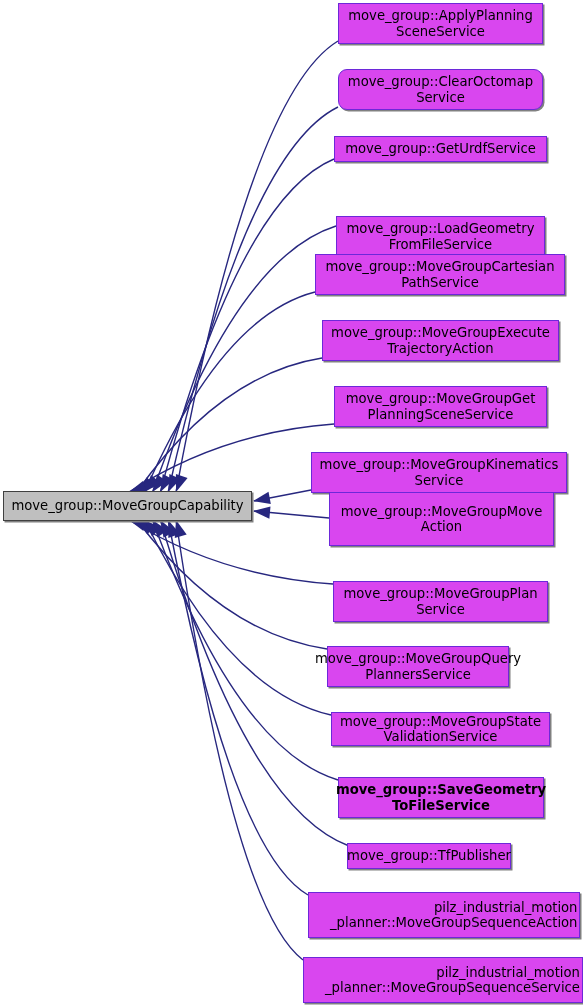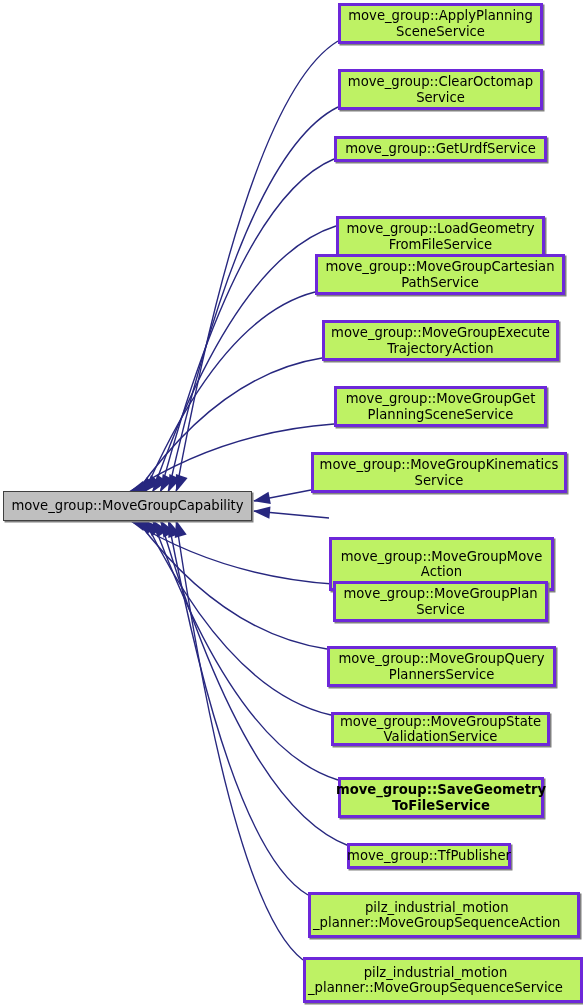--- a/index.html
+++ b/index.html
@@ -21,42 +21,42 @@
     position: absolute;
     left: 0;
     top: 0;
     width: 583px;
     height: 1005px;
     pointer-events: none;
   }
   .node {
     position: absolute;
     box-sizing: border-box;
-    border: 3px solid #6d28d9;
-    background: #bef264;
+    border: 1px solid #6d28d9;
+    background: #d946ef;
     color: #000000;
     font-size: 13.2px;
     line-height: 15.5px;
     text-align: center;
     display: flex;
     align-items: center;
     justify-content: center;
     padding: 0 3px;
     white-space: pre-line;
     box-shadow: 1.5px 1.5px 0 0 #808080;
     z-index: 3;
   }
   .node.root {
     background: #bfbfbf;
     border: 1px solid #404040;
   }
   .node.leftalign {
-    text-align: center;
+    text-align: right;
     justify-content: flex-start;
-    padding-left: 2px;
+    padding-left: 21px;
   }
 </style>
 </head>
 <body>
 
 <div id="diagram">
   <svg id="edges" viewBox="0 0 583 1005" xmlns="http://www.w3.org/2000/svg">
       <path d="M338,41 Q248.89999999999998,95.12 176,492" stroke="#27277f" stroke-width="1.4" fill="none"></path>
       <polygon points="176,492 175.9247290070505,473.90485329494066 187.59173291422272,478.1049747015226" fill="#27277f"></polygon>
       <path d="M338,107 Q244.59166666666667,153.2 168.16666666666669,492" stroke="#27277f" stroke-width="1.4" fill="none"></path>
@@ -86,38 +86,38 @@
       <path d="M303,960 Q233.14999999999998,907.2 176,520" stroke="#27277f" stroke-width="1.4" fill="none"></path>
       <polygon points="176,520 186.68006195852223,534.6074048537762 174.76849310148822,538.0533484638977" fill="#27277f"></polygon>
       <path d="M311,490 L254,501" stroke="#27277f" stroke-width="1.4" fill="none"></path>
       <polygon points="253,501 268.5470022760159,491.7409114795486 270.85753955042054,503.9237443809549" fill="#27277f"></polygon>
       <path d="M329,518 L254,511" stroke="#27277f" stroke-width="1.4" fill="none"></path>
       <polygon points="253,511 270.49699255580384,506.38532216702555 269.3597011421122,518.7330575156773" fill="#27277f"></polygon>
     </svg>
 <div class="node root" style="left: 3px; top: 491px; width: 249px; height: 30px;">move_group::MoveGroupCapability</div>
     <div class="node" style="left: 338px; top: 3px; width: 205px; height: 41px;">move_group::ApplyPlanning
 SceneService</div>
-    <div class="node" style="left: 338px; top: 69px; width: 205px; height: 41px;">move_group::ClearOctomap
+    <div class="node" style="left: 338px; top: 69px; width: 205px; height: 41px; border-radius: 9px;">move_group::ClearOctomap
 Service</div>
     <div class="node" style="left: 334px; top: 136px; width: 213px; height: 26px;">move_group::GetUrdfService</div>
     <div class="node" style="left: 336px; top: 188px; width: 209px; height: 41px; margin-top: 28px;">move_group::LoadGeometry
 FromFileService</div>
     <div class="node" style="left: 315px; top: 254px; width: 250px; height: 41px;">move_group::MoveGroupCartesian
 PathService</div>
     <div class="node" style="left: 322px; top: 320px; width: 237px; height: 41px;">move_group::MoveGroupExecute
 TrajectoryAction</div>
     <div class="node" style="left: 334px; top: 386px; width: 213px; height: 41px;">move_group::MoveGroupGet
 PlanningSceneService</div>
     <div class="node" style="left: 311px; top: 452px; width: 256px; height: 41px;">move_group::MoveGroupKinematics
 Service</div>
-    <div class="node" style="left: 329px; top: 537px; width: 225px; height: 54px;">move_group::MoveGroupMove
+    <div class="node" style="left: 329px; top: 492px; width: 225px; height: 54px;">move_group::MoveGroupMove
 Action</div>
     <div class="node" style="left: 333px; top: 581px; width: 215px; height: 41px;">move_group::MoveGroupPlan
 Service</div>
-    <div class="node" style="left: 327px; top: 646px; width: 229px; height: 41px;">move_group::MoveGroupQuery
+    <div class="node" style="left: 327px; top: 646px; width: 182px; height: 41px;">move_group::MoveGroupQuery
 PlannersService</div>
     <div class="node" style="left: 331px; top: 712px; width: 219px; height: 34px;">move_group::MoveGroupState
 ValidationService</div>
     <div class="node" style="left: 338px; top: 777px; width: 206px; height: 41px; font-weight: bold;">move_group::SaveGeometry
 ToFileService</div>
     <div class="node" style="left: 347px; top: 843px; width: 164px; height: 26px;">move_group::TfPublisher</div>
     <div class="node leftalign" style="left: 308px; top: 892px; width: 272px; height: 46px;">pilz_industrial_motion
 _planner::MoveGroupSequenceAction</div>
     <div class="node leftalign" style="left: 303px; top: 957px; width: 280px; height: 46px;">pilz_industrial_motion
 _planner::MoveGroupSequenceService</div>

